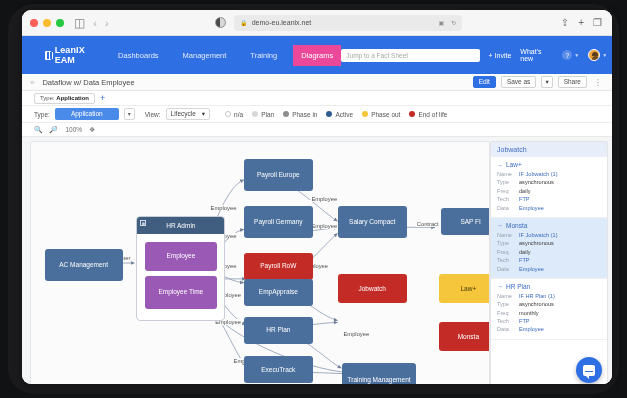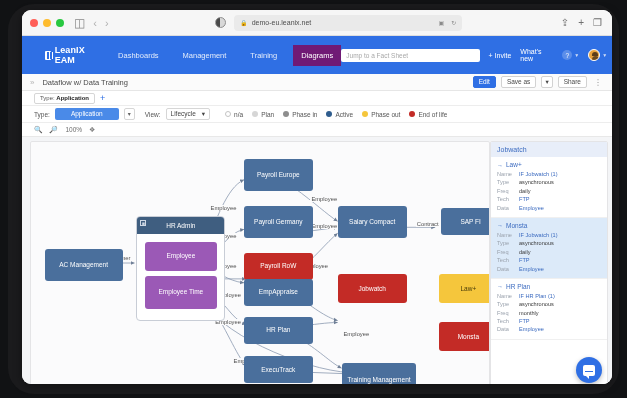--- a/index.html
+++ b/index.html
@@ -27,21 +27,21 @@
   .cr-ico{font-size:10px;color:#6f6f6f;}
 
   
   .topnav{height:38px;background:#2f6fe4;display:flex;align-items:center;padding:0 23px;box-sizing:border-box;}
   .brand{display:flex;align-items:center;gap:4px;color:#fff;font-weight:bold;font-size:9px;letter-spacing:.1px;}
   .brand-mark{width:9px;height:9px;background:#fff;border-radius:1px;position:relative;}
   .brand-mark:after{content:"";position:absolute;left:1px;top:1px;width:7px;height:7px;background:#2f6fe4;
     background-image:linear-gradient(90deg,#fff 0 1.5px,transparent 1.5px 3px,#fff 3px 4.5px,transparent 4.5px 6px,#fff 6px 7px);}
   .navitems{display:flex;margin-left:14px;height:21px;}
   .navitem{color:#e3ecfb;font-size:7.5px;padding:0 8px;display:flex;align-items:center;height:100%;margin-left:8px;}
-  .navitem.active{background:#701a75;color:#fff;}
+  .navitem.active{background:#ec4899;color:#fff;}
   .nav-right{margin-left:auto;display:flex;align-items:center;gap:9px;}
   .jumpbox{width:150px;height:13px;background:#fff;border-radius:2px;display:flex;align-items:center;padding:0 5px;box-sizing:border-box;font-size:6.5px;color:#a8a8a8;}
   .invite{color:#fff;font-size:7px;display:flex;align-items:center;gap:2px;}
   .whatsnew{color:#fff;font-size:7px;}
   .help-ico{width:10px;height:10px;border-radius:50%;background:#5b8eea;color:#fff;font-size:6.5px;display:flex;align-items:center;justify-content:center;}
   .caret{font-size:5px;color:#cfdcf6;}
   .avatar{width:12px;height:12px;border-radius:50%;background:#e8a33d;border:1px solid #fff;box-sizing:border-box;position:relative;overflow:hidden;}
   .avatar:after{content:"";position:absolute;left:2.5px;top:6px;width:7px;height:7px;border-radius:50% 50% 0 0;background:#6b4a21;}
   .avatar:before{content:"";position:absolute;left:3px;top:1.5px;width:6px;height:4px;border-radius:3px 3px 0 0;background:#5a3d1b;}
 
@@ -164,21 +164,21 @@
       </div>
       <div style="display:flex;align-items:center;gap:2px;">
         <span class="avatar"></span>
         <span class="caret">▼</span>
       </div>
     </div>
   </div>
 
   <div class="crumbbar">
     <span class="crumb-collapse">»</span>
-    <span class="crumb-text">Dataflow w/ Data Training</span>
+    <span class="crumb-text">Dataflow w/ Data Employee</span>
     <span class="crumb-right">
       <span class="btn primary">Edit</span>
       <span class="btn">Save as</span>
       <span class="btn sm">▾</span>
       <span class="btn">Share</span>
       <span class="kebab">⋮</span>
     </span>
   </div>
 
   <div class="chiprow">

